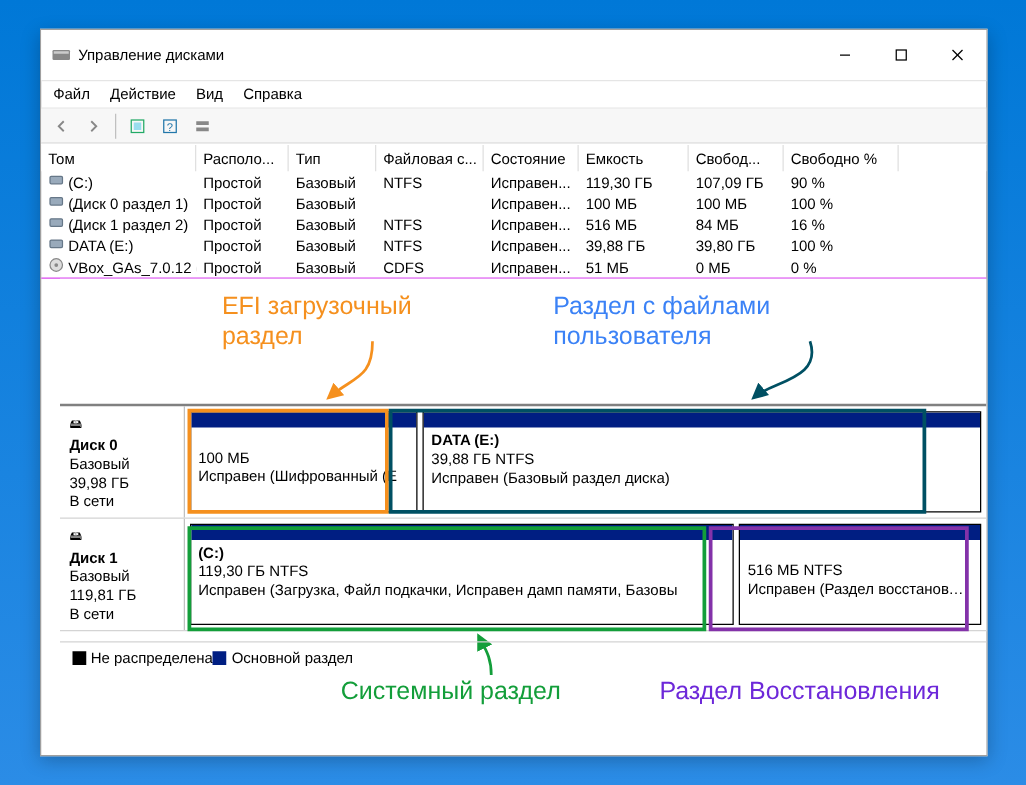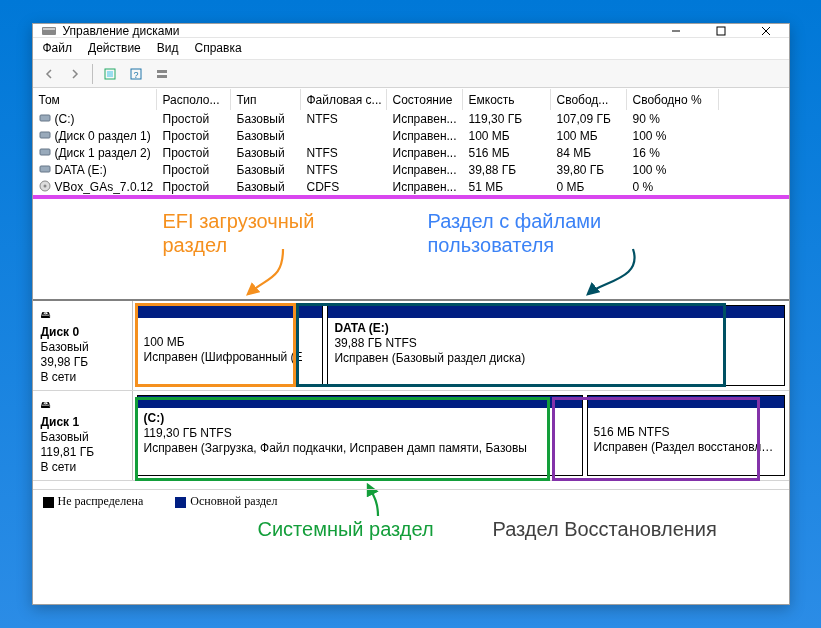--- a/index.html
+++ b/index.html
@@ -18,21 +18,21 @@
     position: relative;
     width: 758px;
     height: 582px;
     background: #ffffff;
     border: 1px solid #9f9f9f;
     box-shadow: 0 4px 14px rgba(0,0,0,.25);
     display: flex;
     flex-direction: column;
   }
   .titlebar {
-    height: 14px;
+    height: 41px;
     display: flex;
     align-items: center;
     justify-content: space-between;
     padding-left: 8px;
     background: #ffffff;
     border-bottom: 1px solid #e5e5e5;
   }
   .titlebar-left { display: flex; align-items: center; gap: 6px; }
   .app-icon { width: 16px; height: 16px; display:inline-block; }
   .title-text { font-size: 12px; }
@@ -61,21 +61,21 @@
     background: #f7f7f7;
   }
   .tbtn {
     width: 24px; height: 22px;
     display: flex; align-items: center; justify-content: center;
     border: 1px solid transparent;
   }
   .tsep { width: 1px; height: 20px; background: #c0c0c0; margin: 0 3px; }
 
   
-  .vol-table { border-bottom: 4px solid #d946ef; }
+  .vol-table { border-bottom: 1px solid #d946ef; }
   .thead, .trow { display: flex; }
   .thead { background: #ffffff; border-top: 1px solid #ffffff; height: 22px; }
   .th {
     border-right: 1px solid #e0e0e0;
     padding: 3px 6px;
     font-size: 12px;
     display: flex; align-items: center;
     white-space: nowrap; overflow: hidden; text-overflow: ellipsis;
     position: relative;
   }
@@ -95,20 +95,21 @@
   .c-cap { width: 88px; }
   .c-free{ width: 76px; }
   .c-pct { width: 92px; }
   .volicon { font-size: 10px; color: #666; }
 
   
   .anno-area {
     position: relative;
     flex: 1;
     background: #ffffff;
+    margin-left: 15px;
   }
   
   .disk-pane {
     border-top: 2px inset #d4d4d4;
     background: #ffffff;
   }
   .disk-row {
     display: flex;
     border-bottom: 1px solid #d4d4d4;
     height: 90px;
@@ -135,23 +136,22 @@
   }
   .part .pbody {
     padding: 3px 6px 4px 6px;
     display: flex; flex-direction: column;
     gap: 0;
   }
   .part-name { font-weight: 700; }
   .part-sub { white-space: nowrap; overflow: hidden; text-overflow: ellipsis; }
 
   .legend {
-    height: 24px; display: flex; align-items: center; gap: 32px; padding: 0 10px;
+    height: 24px; display: flex; align-items: center; gap: 0; padding: 0 10px;
     border-top: 1px solid #d4d4d4;
-    font-family: Liberation Serif, serif;
   }
   .legend-sw { width: 11px; height: 11px; display: inline-block; margin-right: 4px; vertical-align: middle; }
   .sw-black { background: #000; }
   .sw-blue { background: #001e82; }
 
   
   .anno-label {
     position: absolute;
     font-size: 20px; font-weight: 400;
     color: #005063;
@@ -421,16 +421,16 @@
     <svg style="position:absolute; left:300px; top:282px;" width="80" height="40">
       <path d="M45 35 C 45 20, 40 14, 35 4" fill="none" stroke="#139e3a" stroke-width="2.2" marker-end="url(#ah-g)"></path>
     </svg>
 
     <div class="legend" style="position:absolute; left:0; right:0; top:290px;">
       <span><span class="legend-sw sw-black"></span><span>Не распределена</span></span>
       <span><span class="legend-sw sw-blue"></span><span>Основной раздел</span></span>
     </div>
 
     <div class="anno-label" style="left:225px; top:318px; color:#139e3a; font-size:20px;">Системный раздел</div>
-    <div class="anno-label" style="left:460px; top:318px; color:#404040; font-size:20px;">Раздел Восстановления</div>
+    <div class="anno-label" style="left:480px; top:318px; color:#6d28d9; font-size:20px;">Раздел Восстановления</div>
   </div>
 
 </div>
 
 </body></html>

